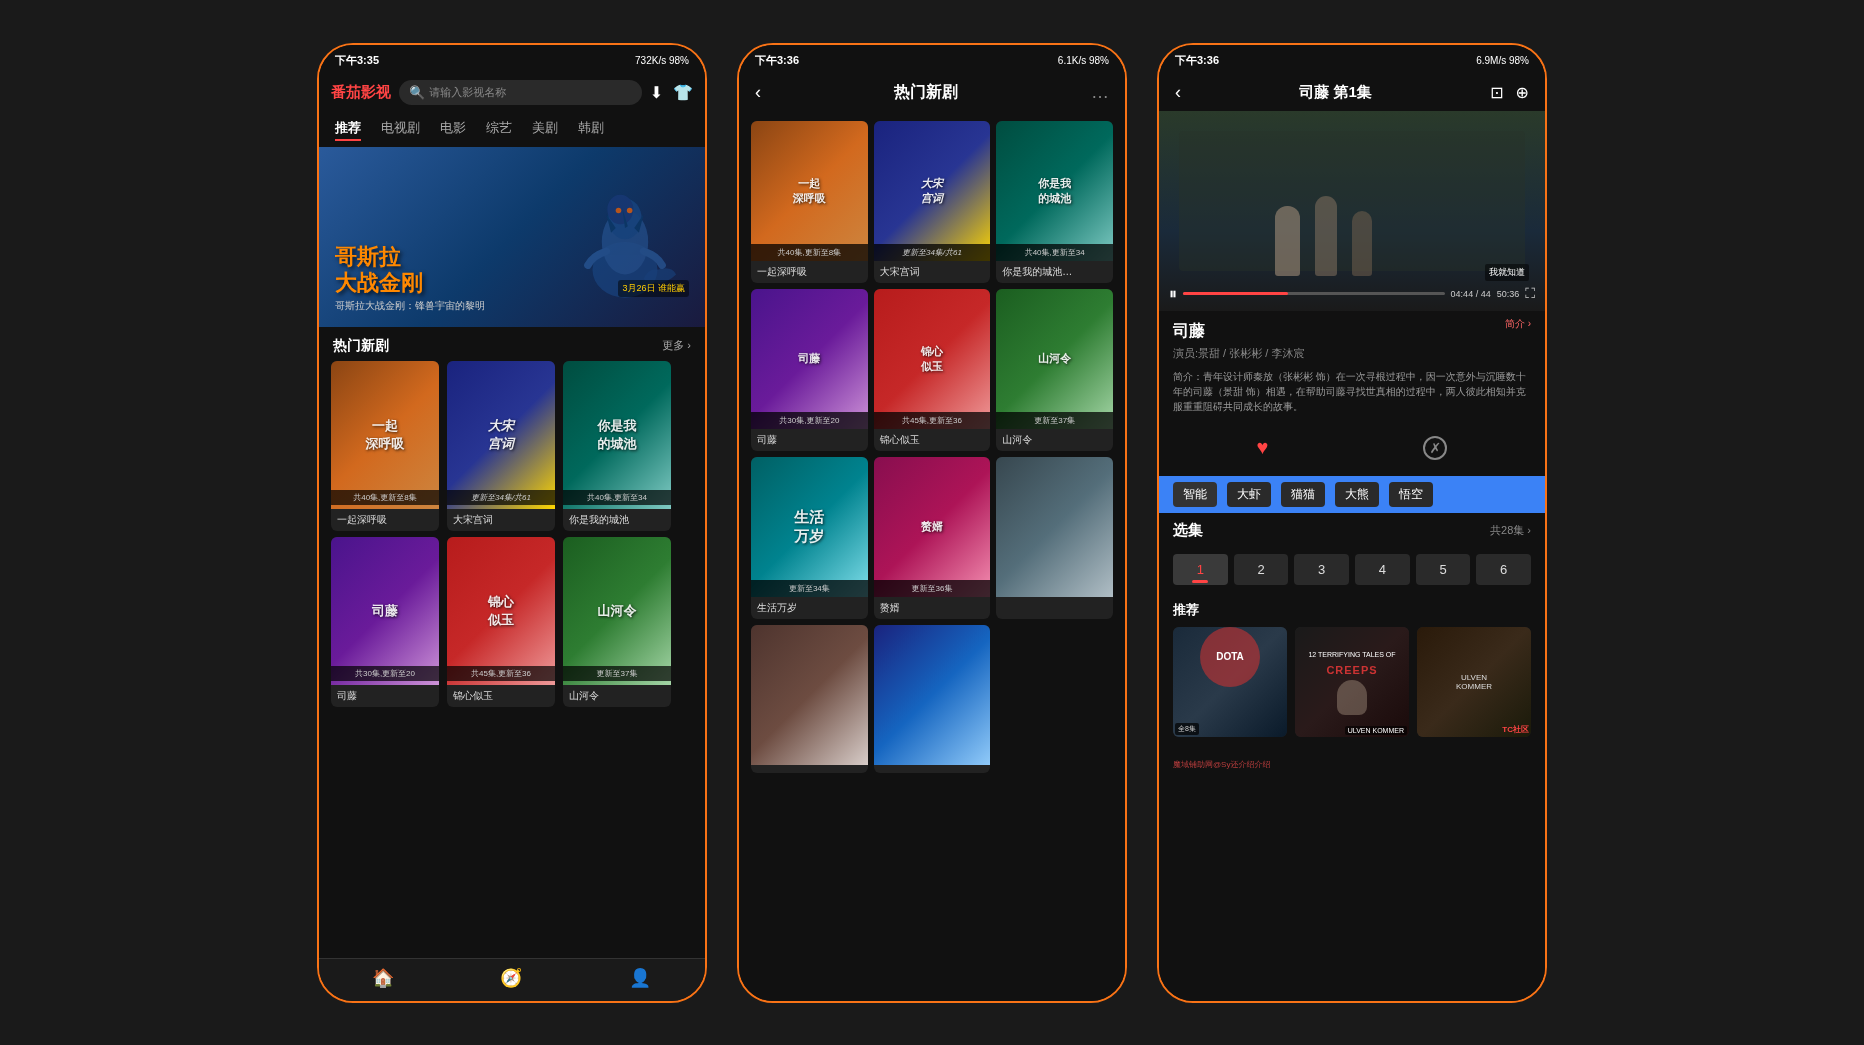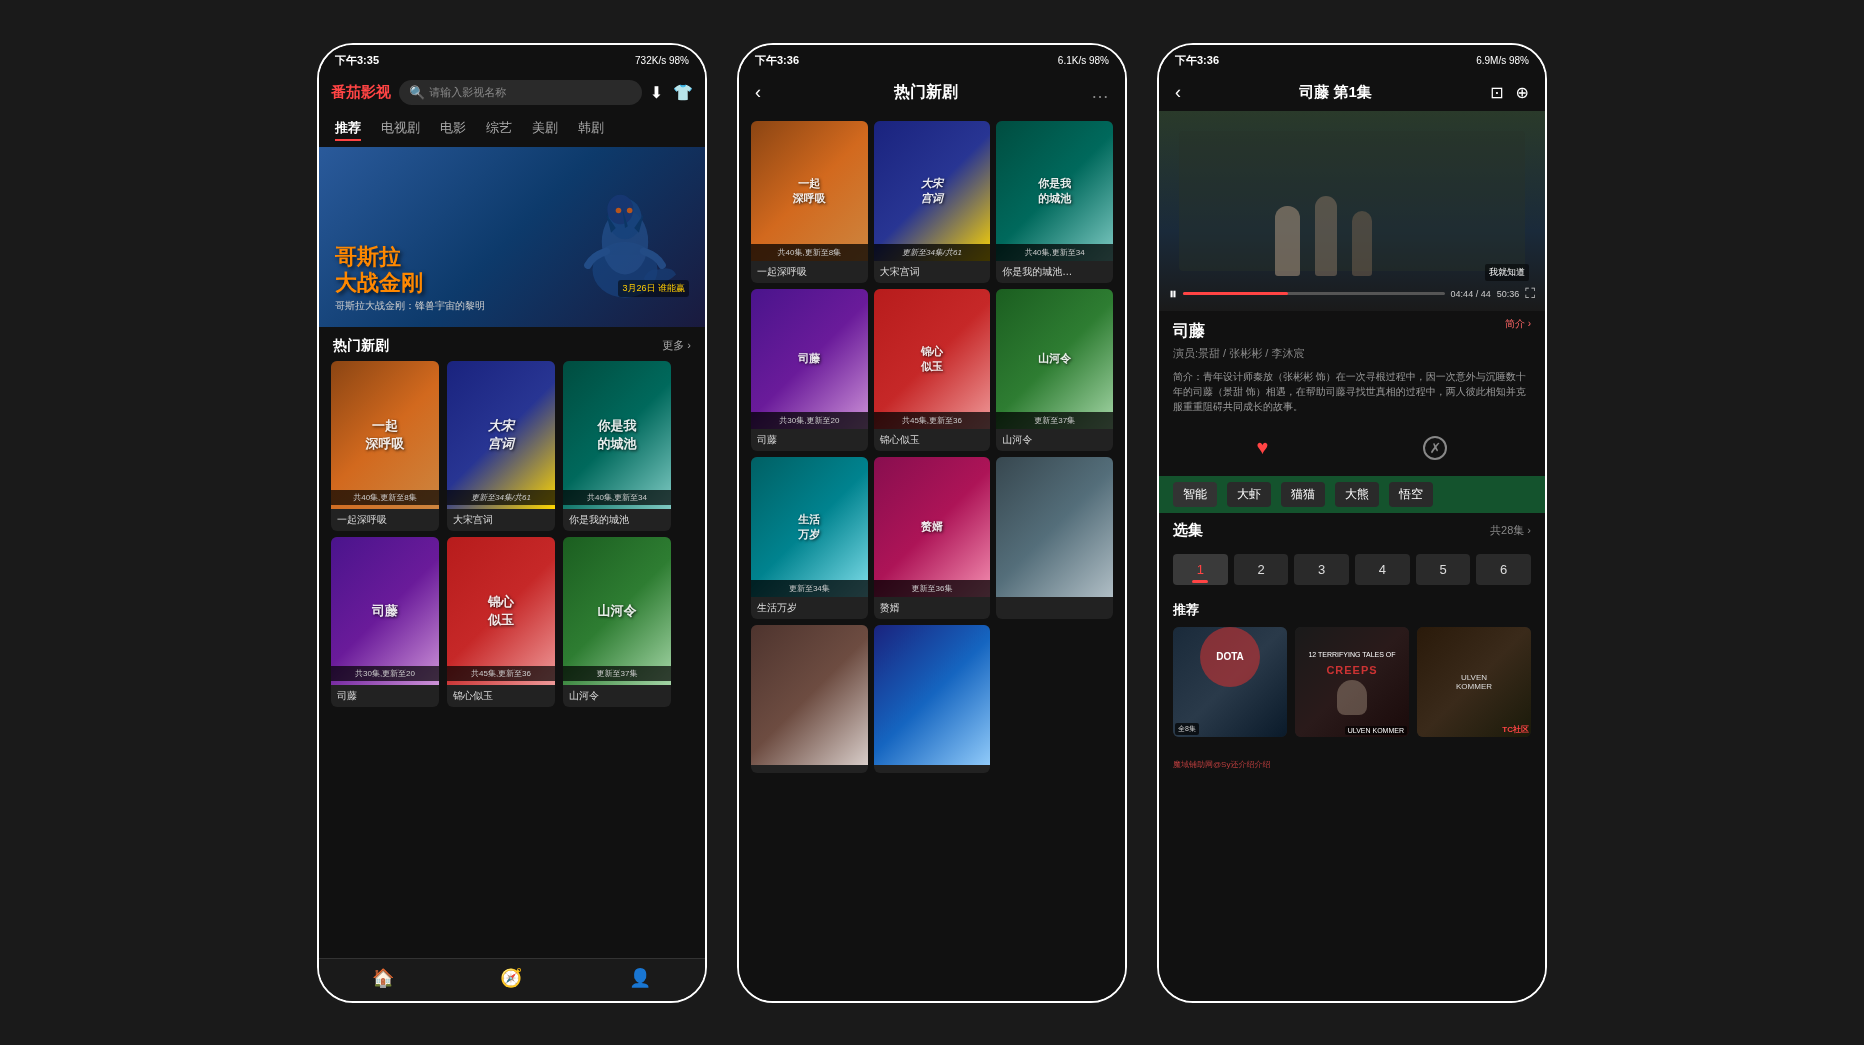--- a/index.html
+++ b/index.html
@@ -16,21 +16,21 @@
     }
 
     
     .phone {
       width: 390px;
       height: 960px;
       background: #111;
       border-radius: 36px;
       overflow: hidden;
       position: relative;
-      border: 2px solid #ffffff;
+      border: 2px solid #f97316;
       display: flex;
       flex-direction: column;
     }
 
     
     .status-bar {
       display: flex;
       justify-content: space-between;
       align-items: center;
       padding: 8px 16px 4px;
@@ -421,21 +421,21 @@
     .p3-action-icon {
       font-size: 20px;
     }
     .p3-action-icon.heart { color: #ff4444; }
     .p3-action-icon.circle { color: #888; border: 2px solid #888; border-radius: 50%; width: 24px; height: 24px; display: flex; align-items: center; justify-content: center; font-size: 14px; }
 
     .p3-server-row {
       display: flex;
       gap: 10px;
       padding: 6px 14px;
-      background: #14532d;
+      background: #3b82f6;
     }
     .p3-server {
       color: #fff;
       font-size: 12px;
       padding: 4px 10px;
       border-radius: 4px;
       background: #2a2a2a;
     }
     .p3-server.active { background: #333; color: #fff; }
 
@@ -717,21 +717,21 @@
               <span class="poster-cn" style="font-size:11px;">山河令</span>
             </div>
           <div class="grid-badge">更新至37集</div>
         </div>
         <div class="grid-card-title">山河令</div>
       </div>
 
       <div class="grid-card">
         <div class="grid-card-img poster-8">
           <div class="poster-text">
-              <span class="poster-cn" style="font-size:11px;">生活<br>万岁</span>
+              <span class="poster-cn" style="font-size:15px;">生活<br>万岁</span>
             </div>
           <div class="grid-badge">更新至34集</div>
         </div>
         <div class="grid-card-title">生活万岁</div>
       </div>
       <div class="grid-card">
         <div class="grid-card-img poster-9">
           <div class="poster-text">
               <span class="poster-cn" style="font-size:11px;">赘婿</span>
             </div>

